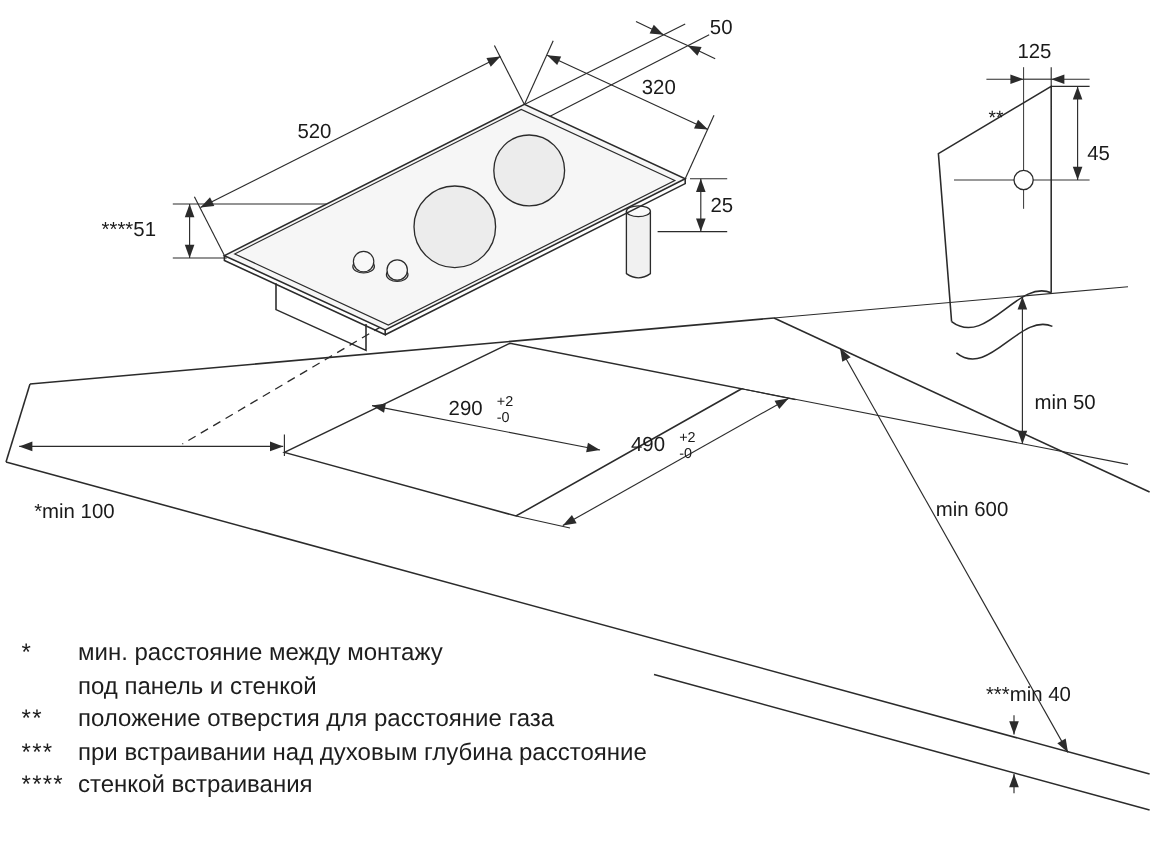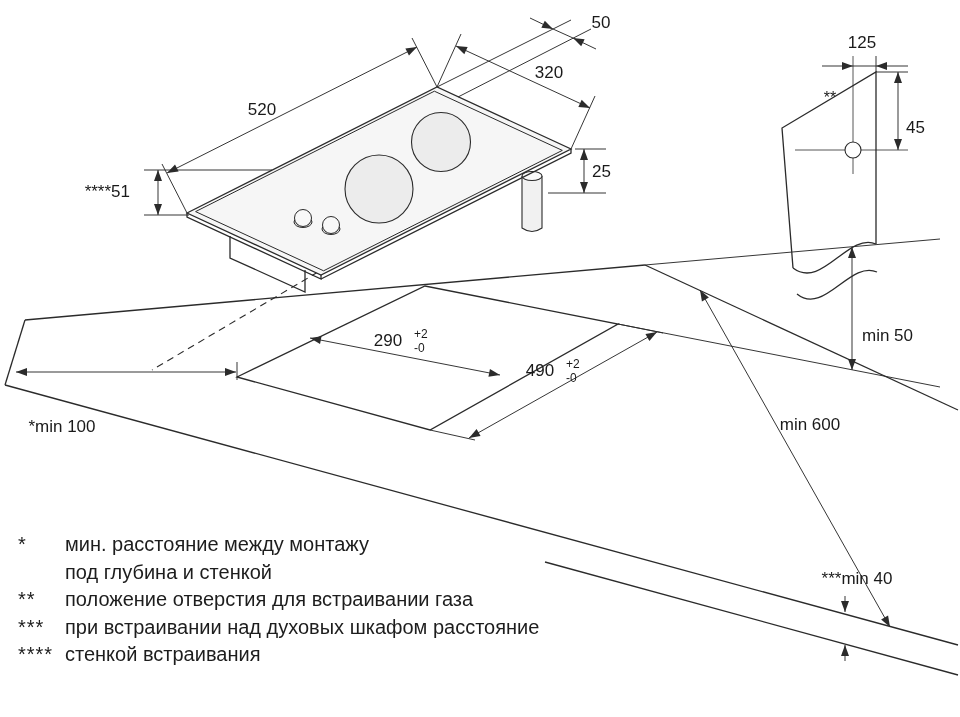--- a/index.html
+++ b/index.html
@@ -163,27 +163,27 @@
   <text class="dimtxt" x="857" y="584" text-anchor="middle">***min 40</text>
 </svg>
 
 <div class="footnotes">
   <div class="fn-row">
     <span class="fn-marker">*</span>
     <span class="fn-text">мин. расстояние между монтажу</span>
   </div>
   <div class="fn-row">
     <span class="fn-marker"></span>
-    <span class="fn-text">под глубина и стенкой</span>
+    <span class="fn-text">под панель и стенкой</span>
   </div>
   <div class="fn-row">
     <span class="fn-marker">**</span>
-    <span class="fn-text">положение отверстия для встраивании газа</span>
+    <span class="fn-text">положение отверстия для расстояние газа</span>
   </div>
   <div class="fn-row">
     <span class="fn-marker">***</span>
-    <span class="fn-text">при встраивании над духовых шкафом расстояние</span>
+    <span class="fn-text">при встраивании над духовым глубина расстояние</span>
   </div>
   <div class="fn-row">
     <span class="fn-marker">****</span>
     <span class="fn-text">стенкой встраивания</span>
   </div>
 </div>
 
 </body></html>

